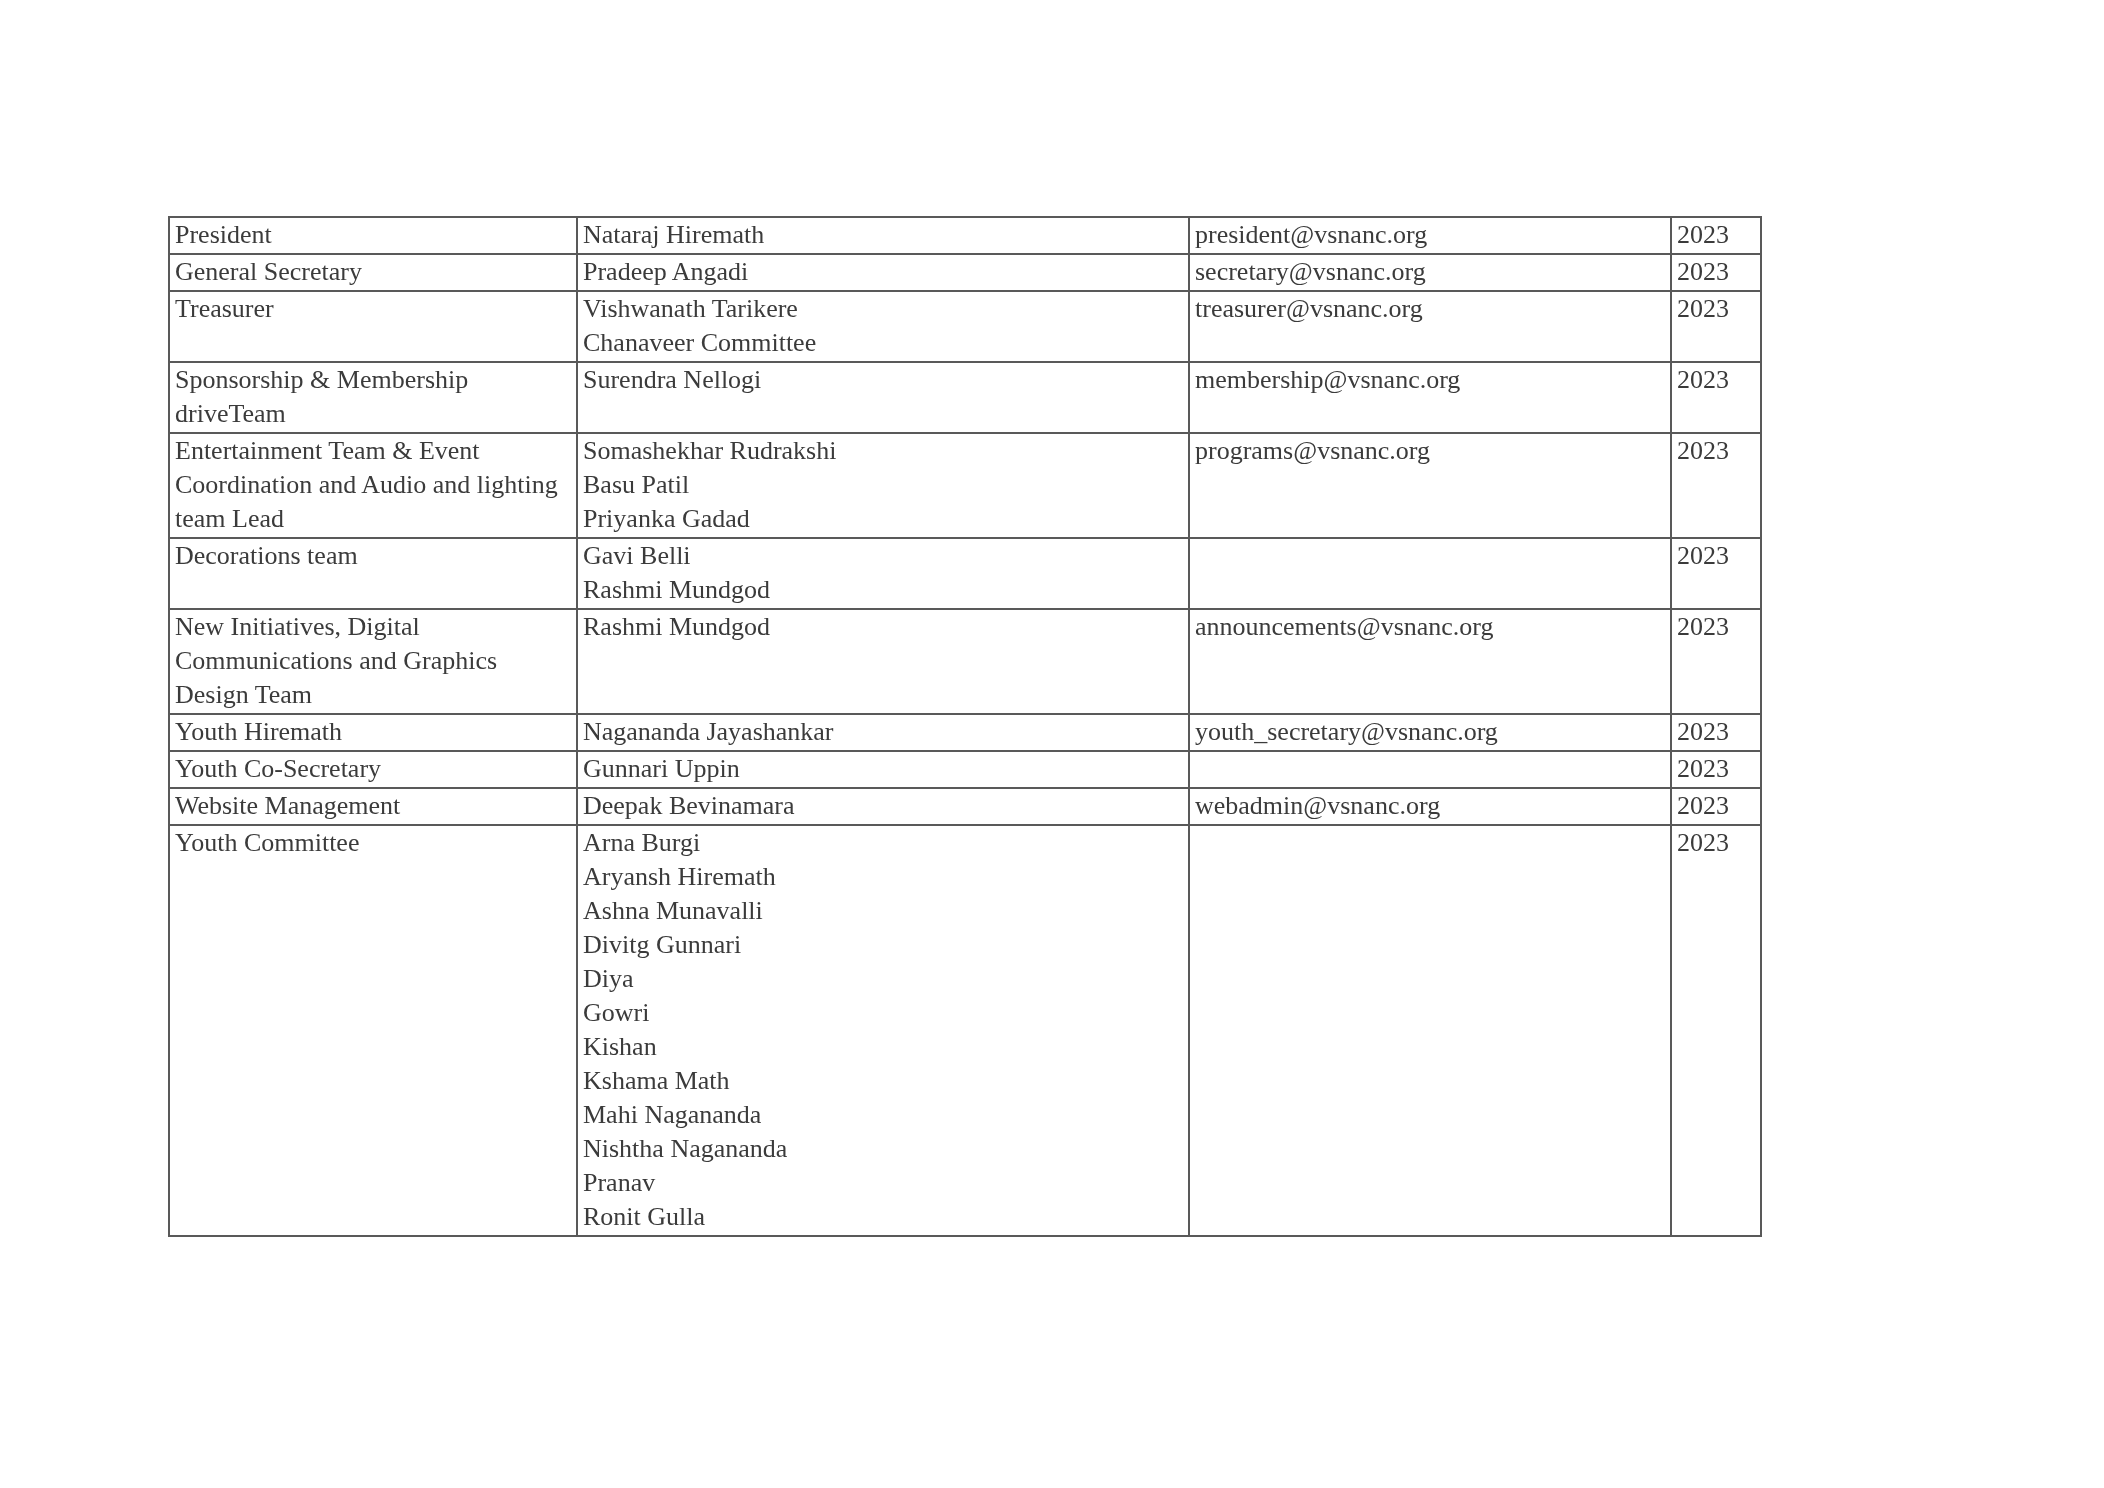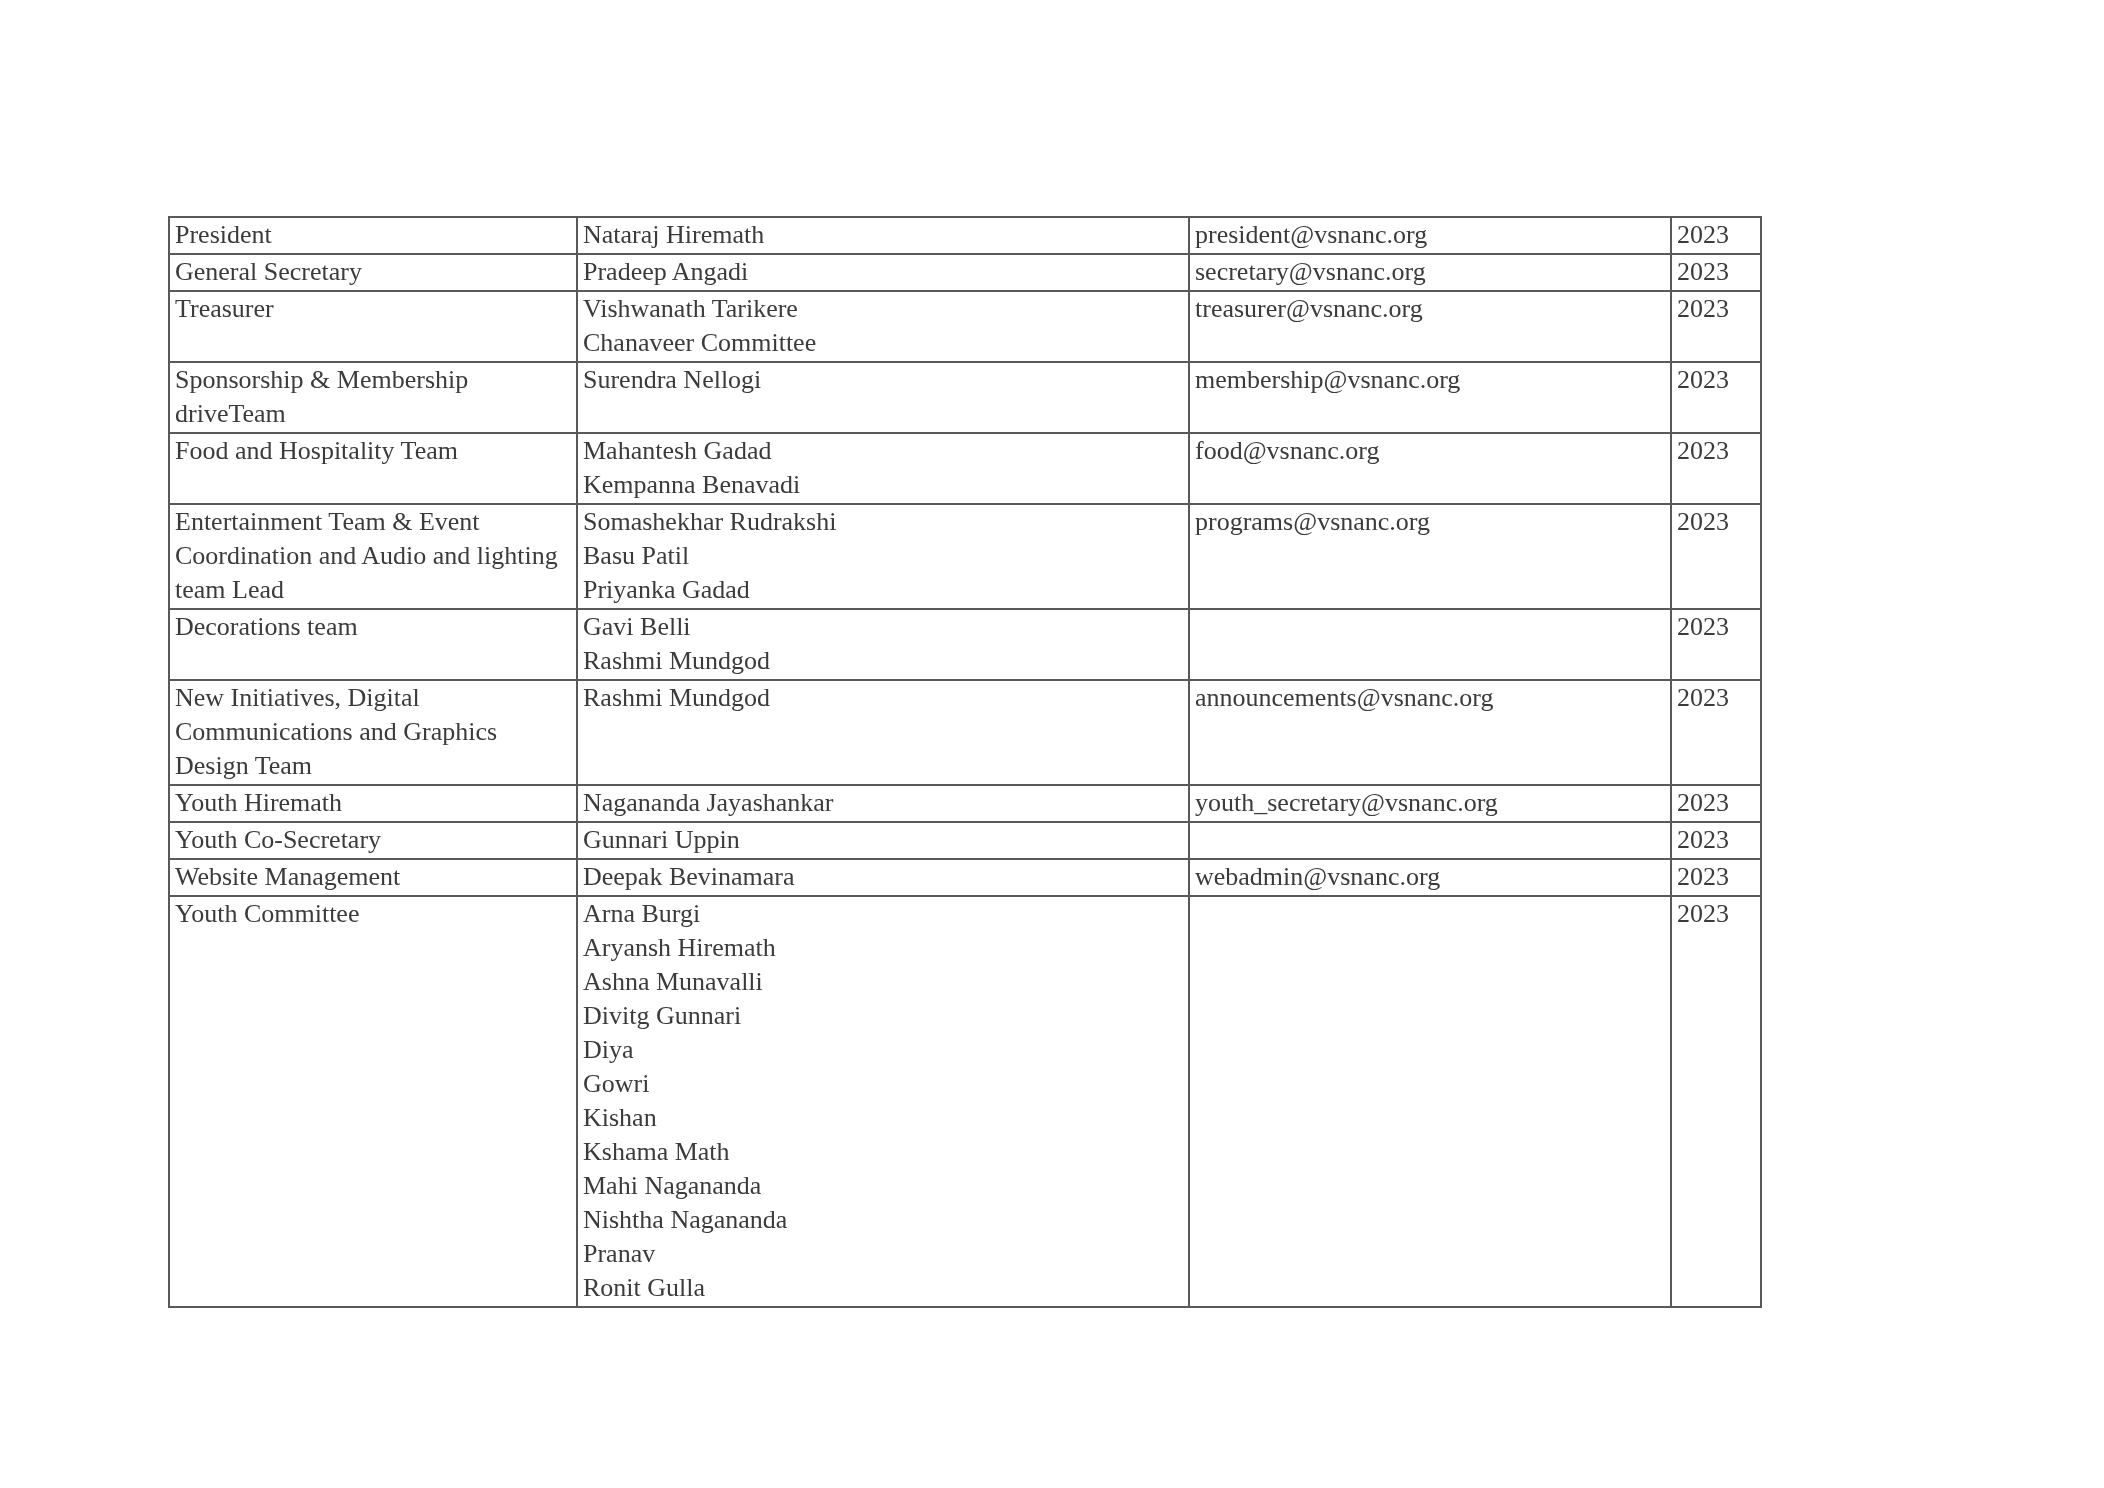--- a/index.html
+++ b/index.html
@@ -81,27 +81,20 @@
     <td>2023</td>
   </tr>
 
   <tr>
     <td>Sponsorship &amp; Membership driveTeam</td>
     <td>Surendra Nellogi</td>
     <td>membership@vsnanc.org</td>
     <td>2023</td>
   </tr>
 
-  <tr>
-    <td>Food and Hospitality Team</td>
-    <td>Mahantesh Gadad
-Kempanna Benavadi</td>
-    <td>food@vsnanc.org</td>
-    <td>2023</td>
-  </tr>
 
   <tr>
     <td>Entertainment Team &amp; Event Coordination and Audio and lighting team Lead</td>
     <td>Somashekhar Rudrakshi
 Basu Patil
 Priyanka Gadad</td>
     <td>programs@vsnanc.org</td>
     <td>2023</td>
   </tr>
 

